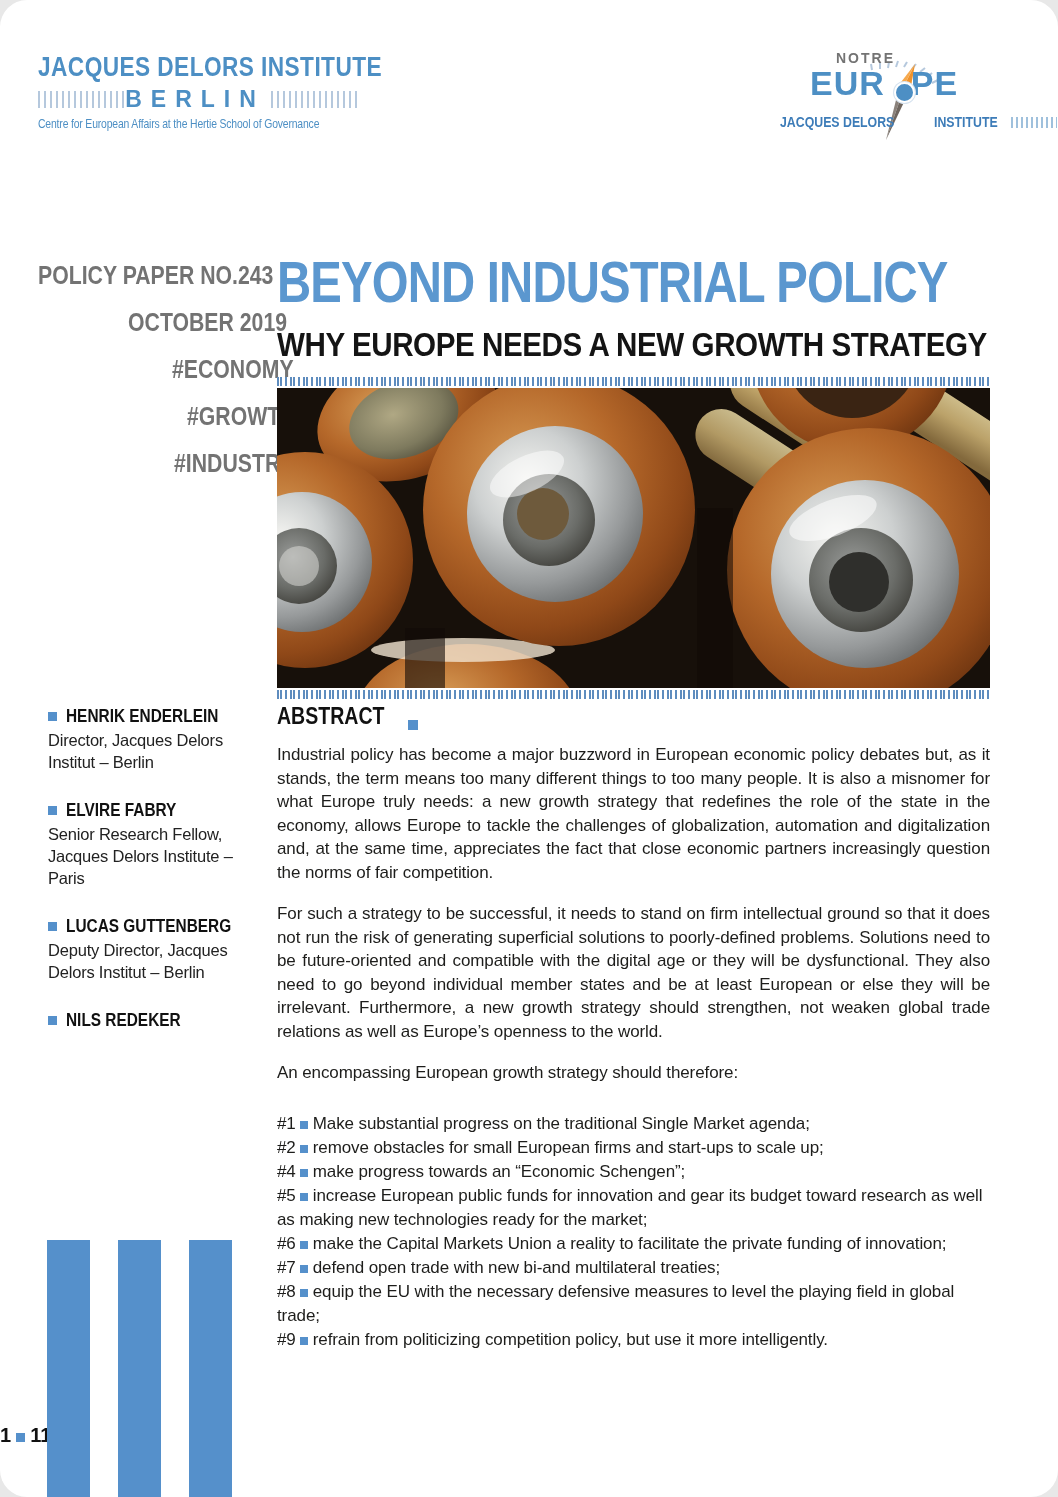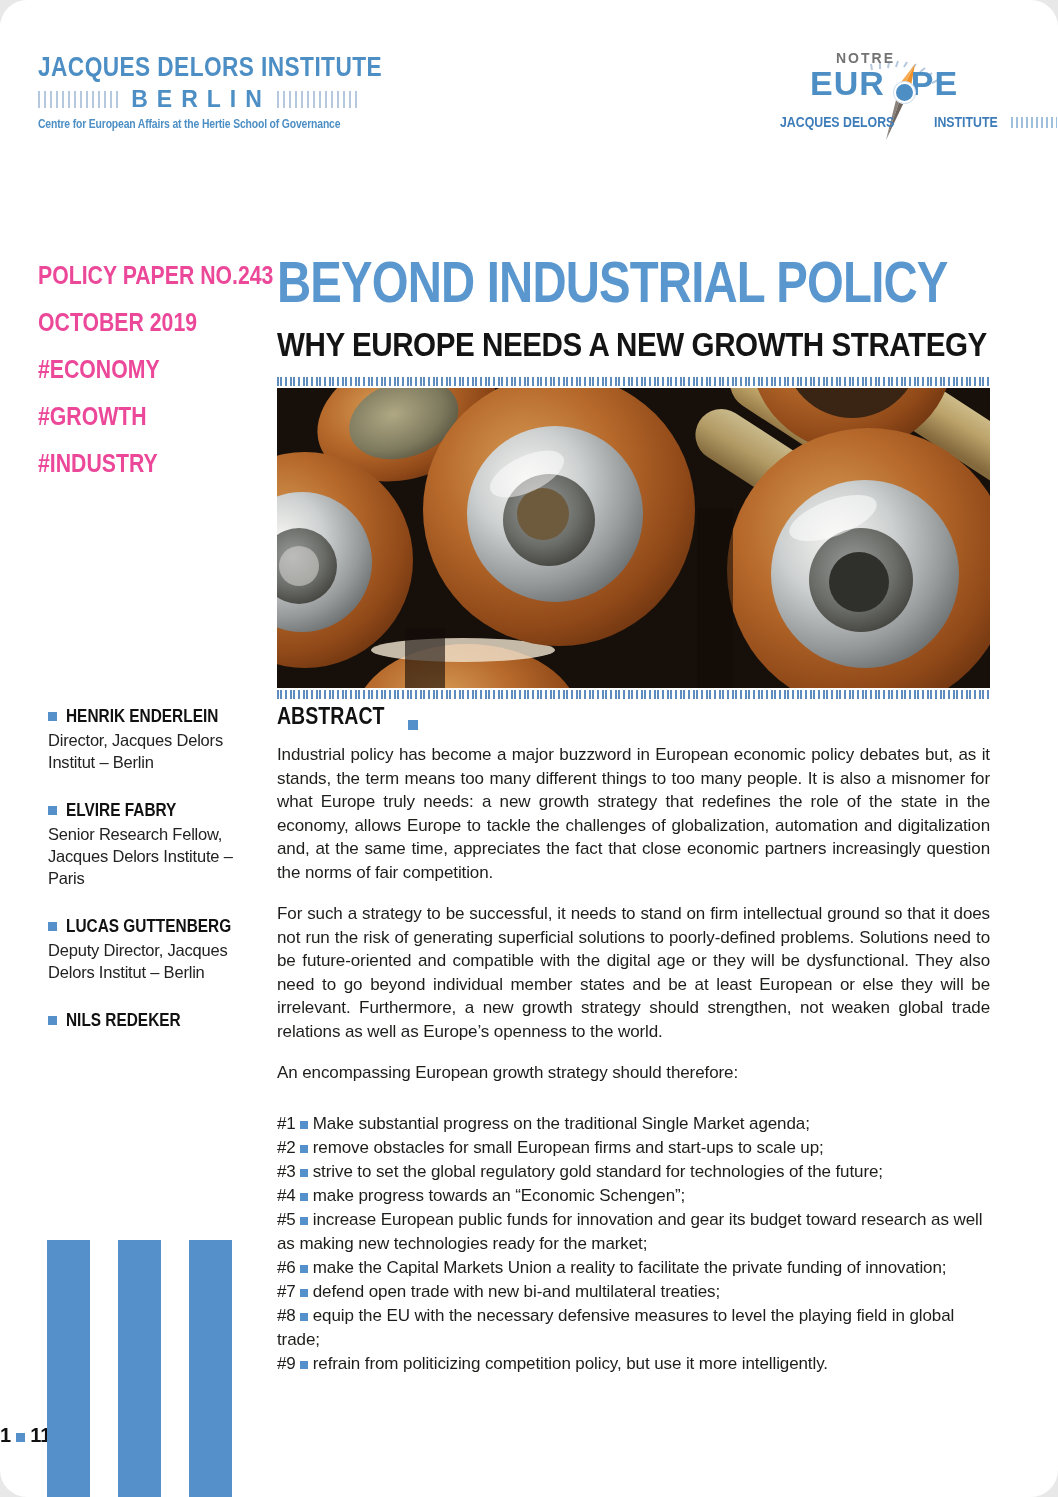--- a/index.html
+++ b/index.html
@@ -9,40 +9,40 @@
     font-family:"Liberation Sans", sans-serif; color:#1d1d1b;border-radius:27px;
   }
   .cond{display:inline-block; transform:scaleX(.85); transform-origin:0 50%; white-space:nowrap;}
   
   .jdi-logo{position:absolute; left:38px; top:52px; width:320px;}
   .jdi-title{font-size:27px; font-weight:bold; color:#4d8fc4; letter-spacing:.5px;}
   .jdi-title .cond{transform:scaleX(.84);}
   .jdi-berlin-row{display:flex; align-items:center; margin-top:4px; height:24px;}
   .tickrow{height:17px; flex:1;
     background:repeating-linear-gradient(90deg,#b5c8dd 0 2px,transparent 2px 6px);}
-  .jdi-berlin{font-size:23px; font-weight:bold; color:#4d8fc4; letter-spacing:9px; padding:0 6px 0 12px;}
-  .jdi-tagline{margin-top:5px; font-size:13px; font-weight:bold; color:#4d8fc4;}
+  .jdi-berlin{font-size:23px; font-weight:bold; color:#4d8fc4; letter-spacing:9px; padding:0 6px 0 0;}
+  .jdi-tagline{margin-top:5px; font-size:13px; font-weight:normal; color:#4d8fc4;}
   .jdi-tagline .cond{transform:scaleX(.80); letter-spacing:-.2px;}
   
   .ne-logo{position:absolute; left:780px; top:36px; width:215px; height:100px;}
   .ne-notre{position:absolute; left:56px; top:14px; font-size:14px; font-weight:bold;
     color:#737373; letter-spacing:2px;}
   .ne-main{position:absolute; left:30px; top:28px; font-size:34px; font-weight:bold;
     color:#4d8fc4; letter-spacing:1px;}
   .ne-main .gap{display:inline-block; width:26px;}
   .ne-pivot{position:absolute; left:114px; top:46px; width:17px; height:17px; border-radius:50%;
     background:#4d8fc4; border:2px solid #fff; box-shadow:0 0 0 1px #d7e3ef;}
   .ne-bottom{position:absolute; left:0px; top:78px; font-size:14px; font-weight:bold;
     color:#3d7cb8; white-space:nowrap; display:flex; align-items:center;}
   .ne-bottom .cond{transform:scaleX(.88);}
   .ne-inst-ticks{display:inline-block; width:46px; height:11px; margin-left:5px;
     background:repeating-linear-gradient(90deg,#9fc0dc 0 2px,transparent 2px 5px);}
   .ne-needle{position:absolute; left:0; top:0; pointer-events:none;}
   
-  .meta{position:absolute; left:38px; top:262px; font-size:25px; font-weight:bold; color:#ec4899;}
+  .meta{position:absolute; left:38px; top:262px; font-size:25px; font-weight:bold; color:#737373;text-align:right;}
   .meta div{margin-bottom:20px; line-height:27px;}
   
   .doc-title{position:absolute; left:277px; top:252px; font-size:57px; font-weight:bold;
     color:#5b97cf; line-height:60px;}
   .doc-title .cond{transform:scaleX(.83); letter-spacing:-1px;}
   .doc-subtitle{position:absolute; left:277px; top:325px; font-size:34px; font-weight:bold;
     color:#141414; line-height:38px;}
   .doc-subtitle .cond{transform:scaleX(.87); letter-spacing:-.5px;}
   
   .dashline{position:absolute; left:277px; width:713px; height:9px;
@@ -246,21 +246,20 @@
     <div class="abs-head">
       <span class="abs-title"><span class="cond">ABSTRACT</span></span>
       <span class="sq"></span>
     </div>
     <p>Industrial policy has become a major buzzword in European economic policy debates but, as it stands, the term means too many different things to too many people. It is also a misnomer for what Europe truly needs: a new growth strategy that redefines the role of the state in the economy, allows Europe to tackle the challenges of globalization, automation and digitalization and, at the same time, appreciates the fact that close economic partners increasingly question the norms of fair competition.</p>
     <p>For such a strategy to be successful, it needs to stand on firm intellectual ground so that it does not run the risk of generating superficial solutions to poorly-defined problems. Solutions need to be future-oriented and compatible with the digital age or they will be dysfunctional. They also need to go beyond individual member states and be at least European or else they will be irrelevant. Furthermore, a new growth strategy should strengthen, not weaken global trade relations as well as Europe’s openness to the world.</p>
     <p class="intro">An encompassing European growth strategy should therefore:</p>
     <div class="goal-list">
       <div class="goal"><span>#1</span><span class="sq"></span><span>Make substantial progress on the traditional Single Market agenda;</span></div>
       <div class="goal"><span>#2</span><span class="sq"></span><span>remove obstacles for small European firms and start-ups to scale up;</span></div>
-      <div class="goal"><span>#3</span><span class="sq"></span><span>strive to set the global regulatory gold standard for technologies of the future;</span></div>
       <div class="goal"><span>#4</span><span class="sq"></span><span>make progress towards an “Economic Schengen”;</span></div>
       <div class="goal"><span>#5</span><span class="sq"></span><span>increase European public funds for innovation and gear its budget toward research as well as making new technologies ready for the market;</span></div>
       <div class="goal"><span>#6</span><span class="sq"></span><span>make the Capital Markets Union a reality to facilitate the private funding of innovation;</span></div>
       <div class="goal"><span>#7</span><span class="sq"></span><span>defend open trade with new bi-and multilateral treaties;</span></div>
       <div class="goal"><span>#8</span><span class="sq"></span><span>equip the EU with the necessary defensive measures to level the playing field in global trade;</span></div>
       <div class="goal"><span>#9</span><span class="sq"></span><span>refrain from politicizing competition policy, but use it more intelligently.</span></div>
     </div>
   </div>
 
   <div class="pagenum">

